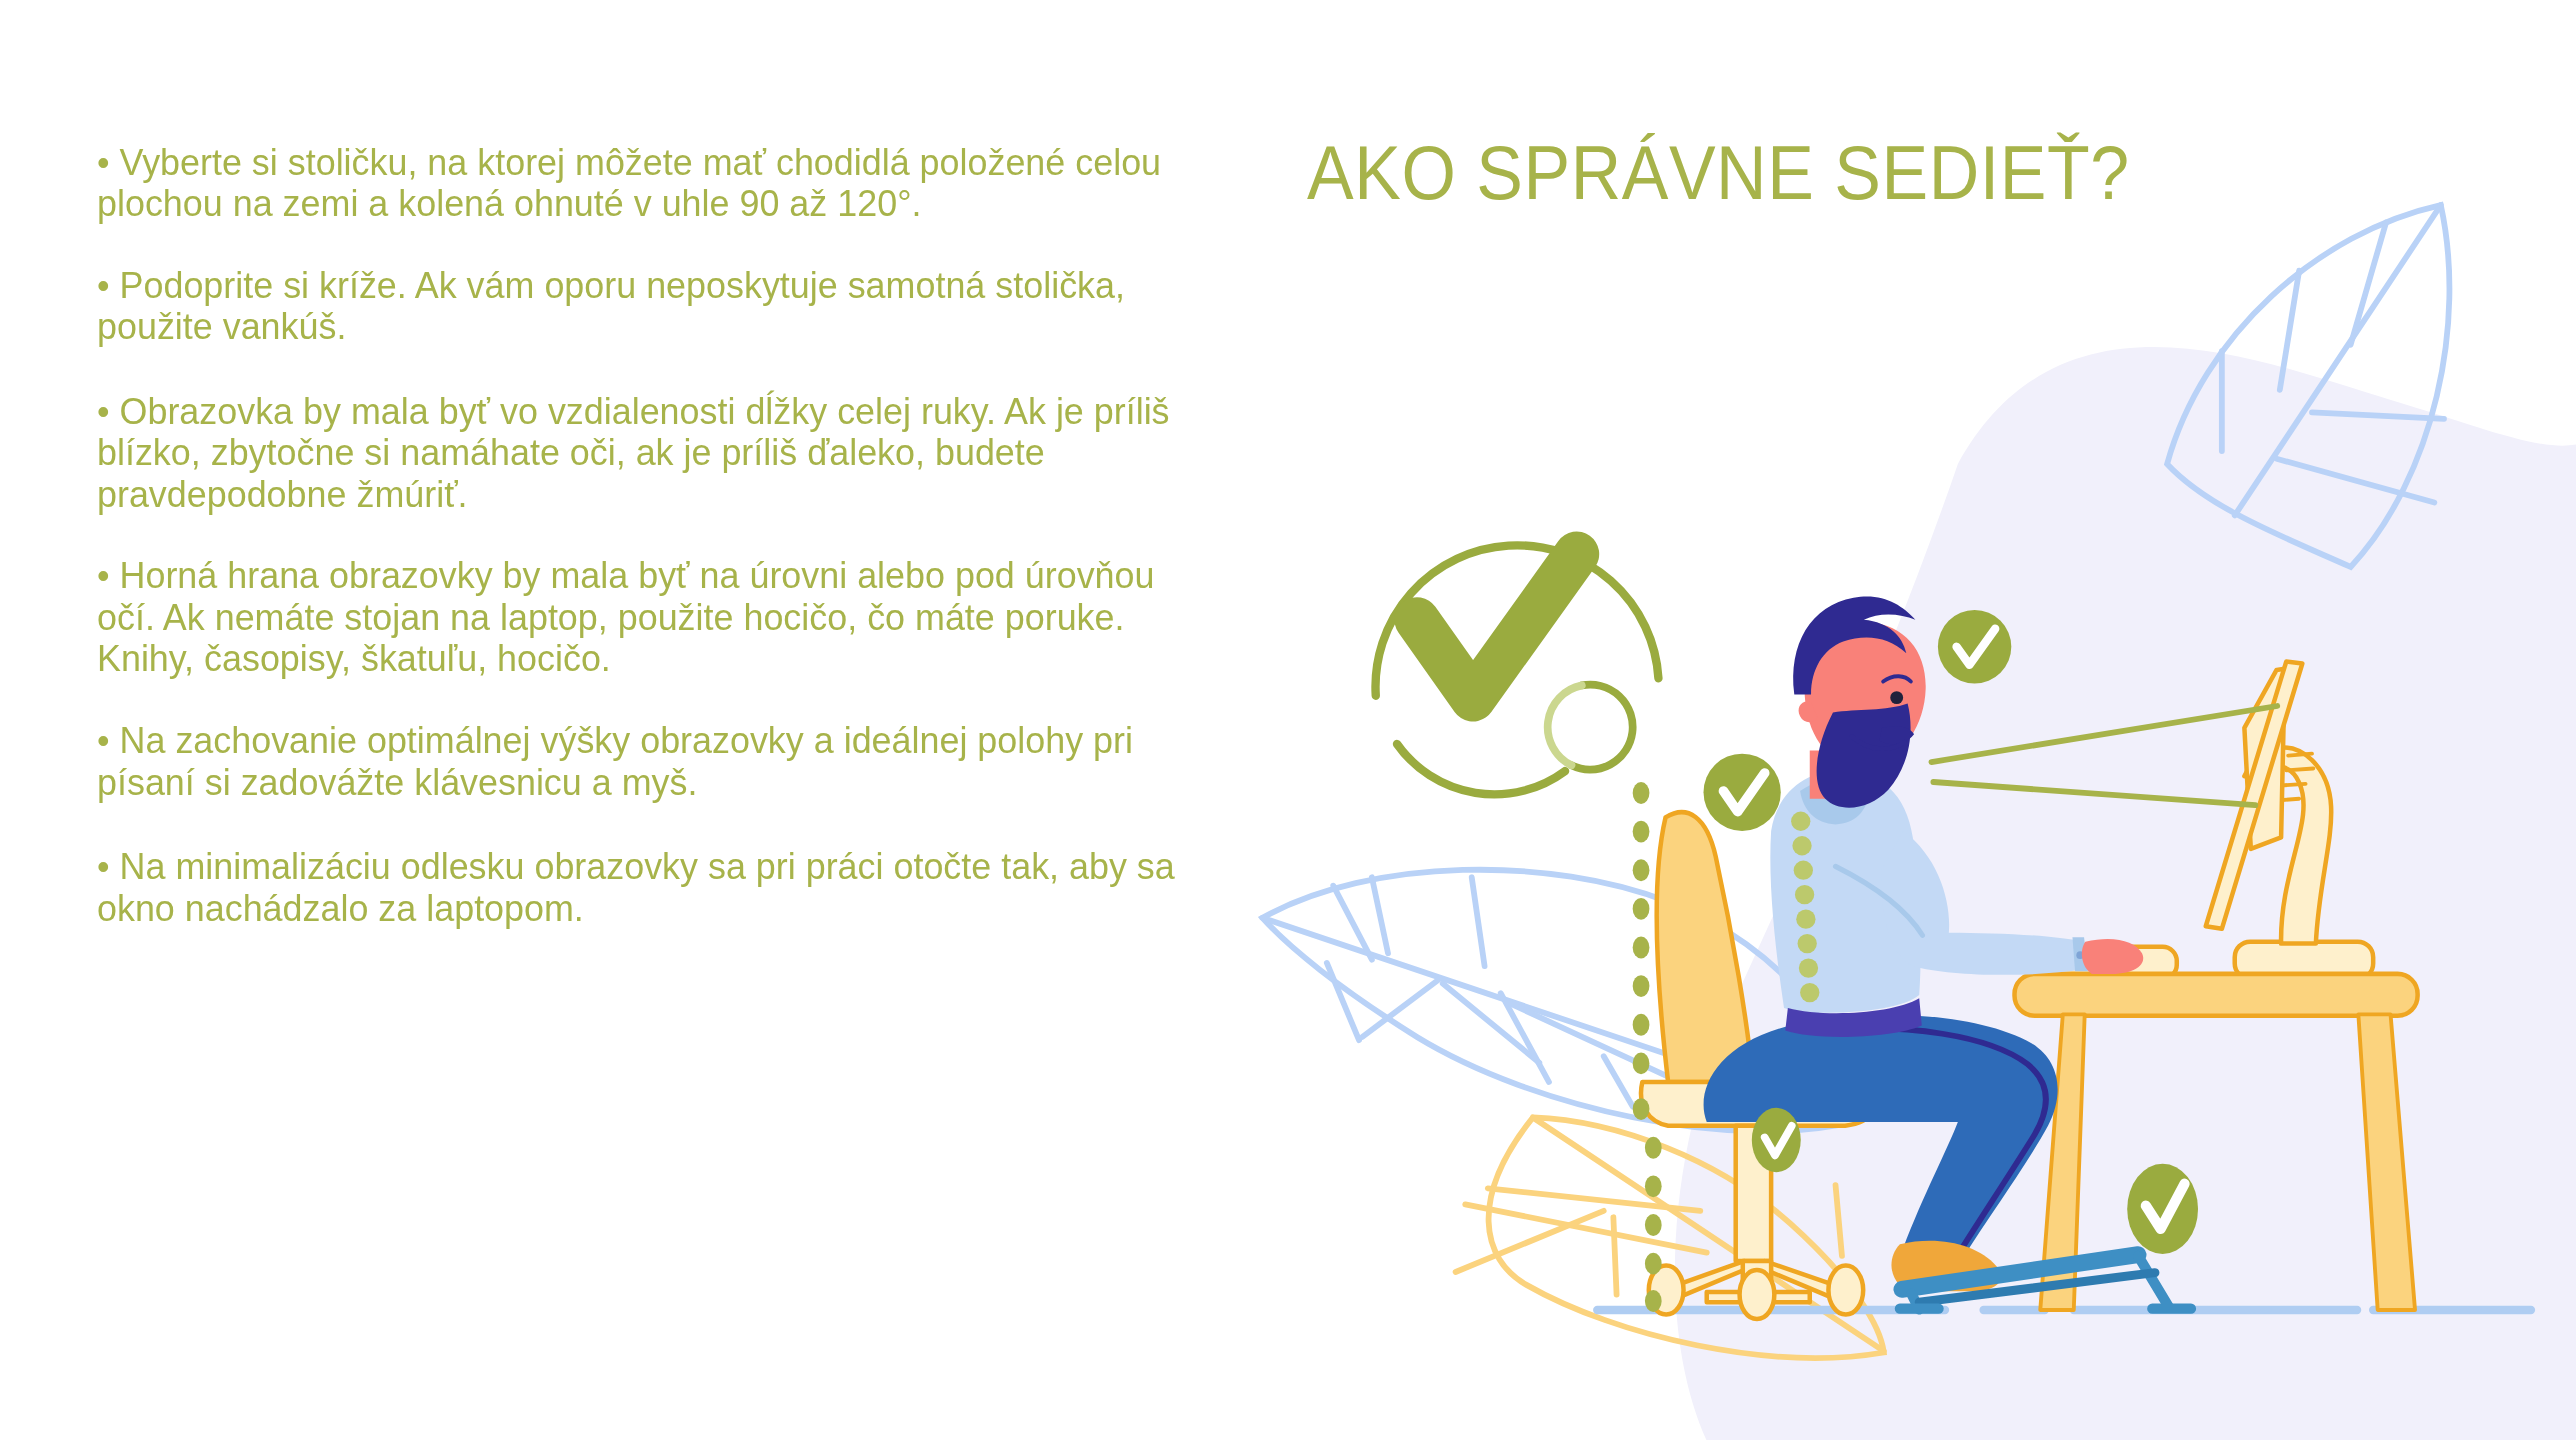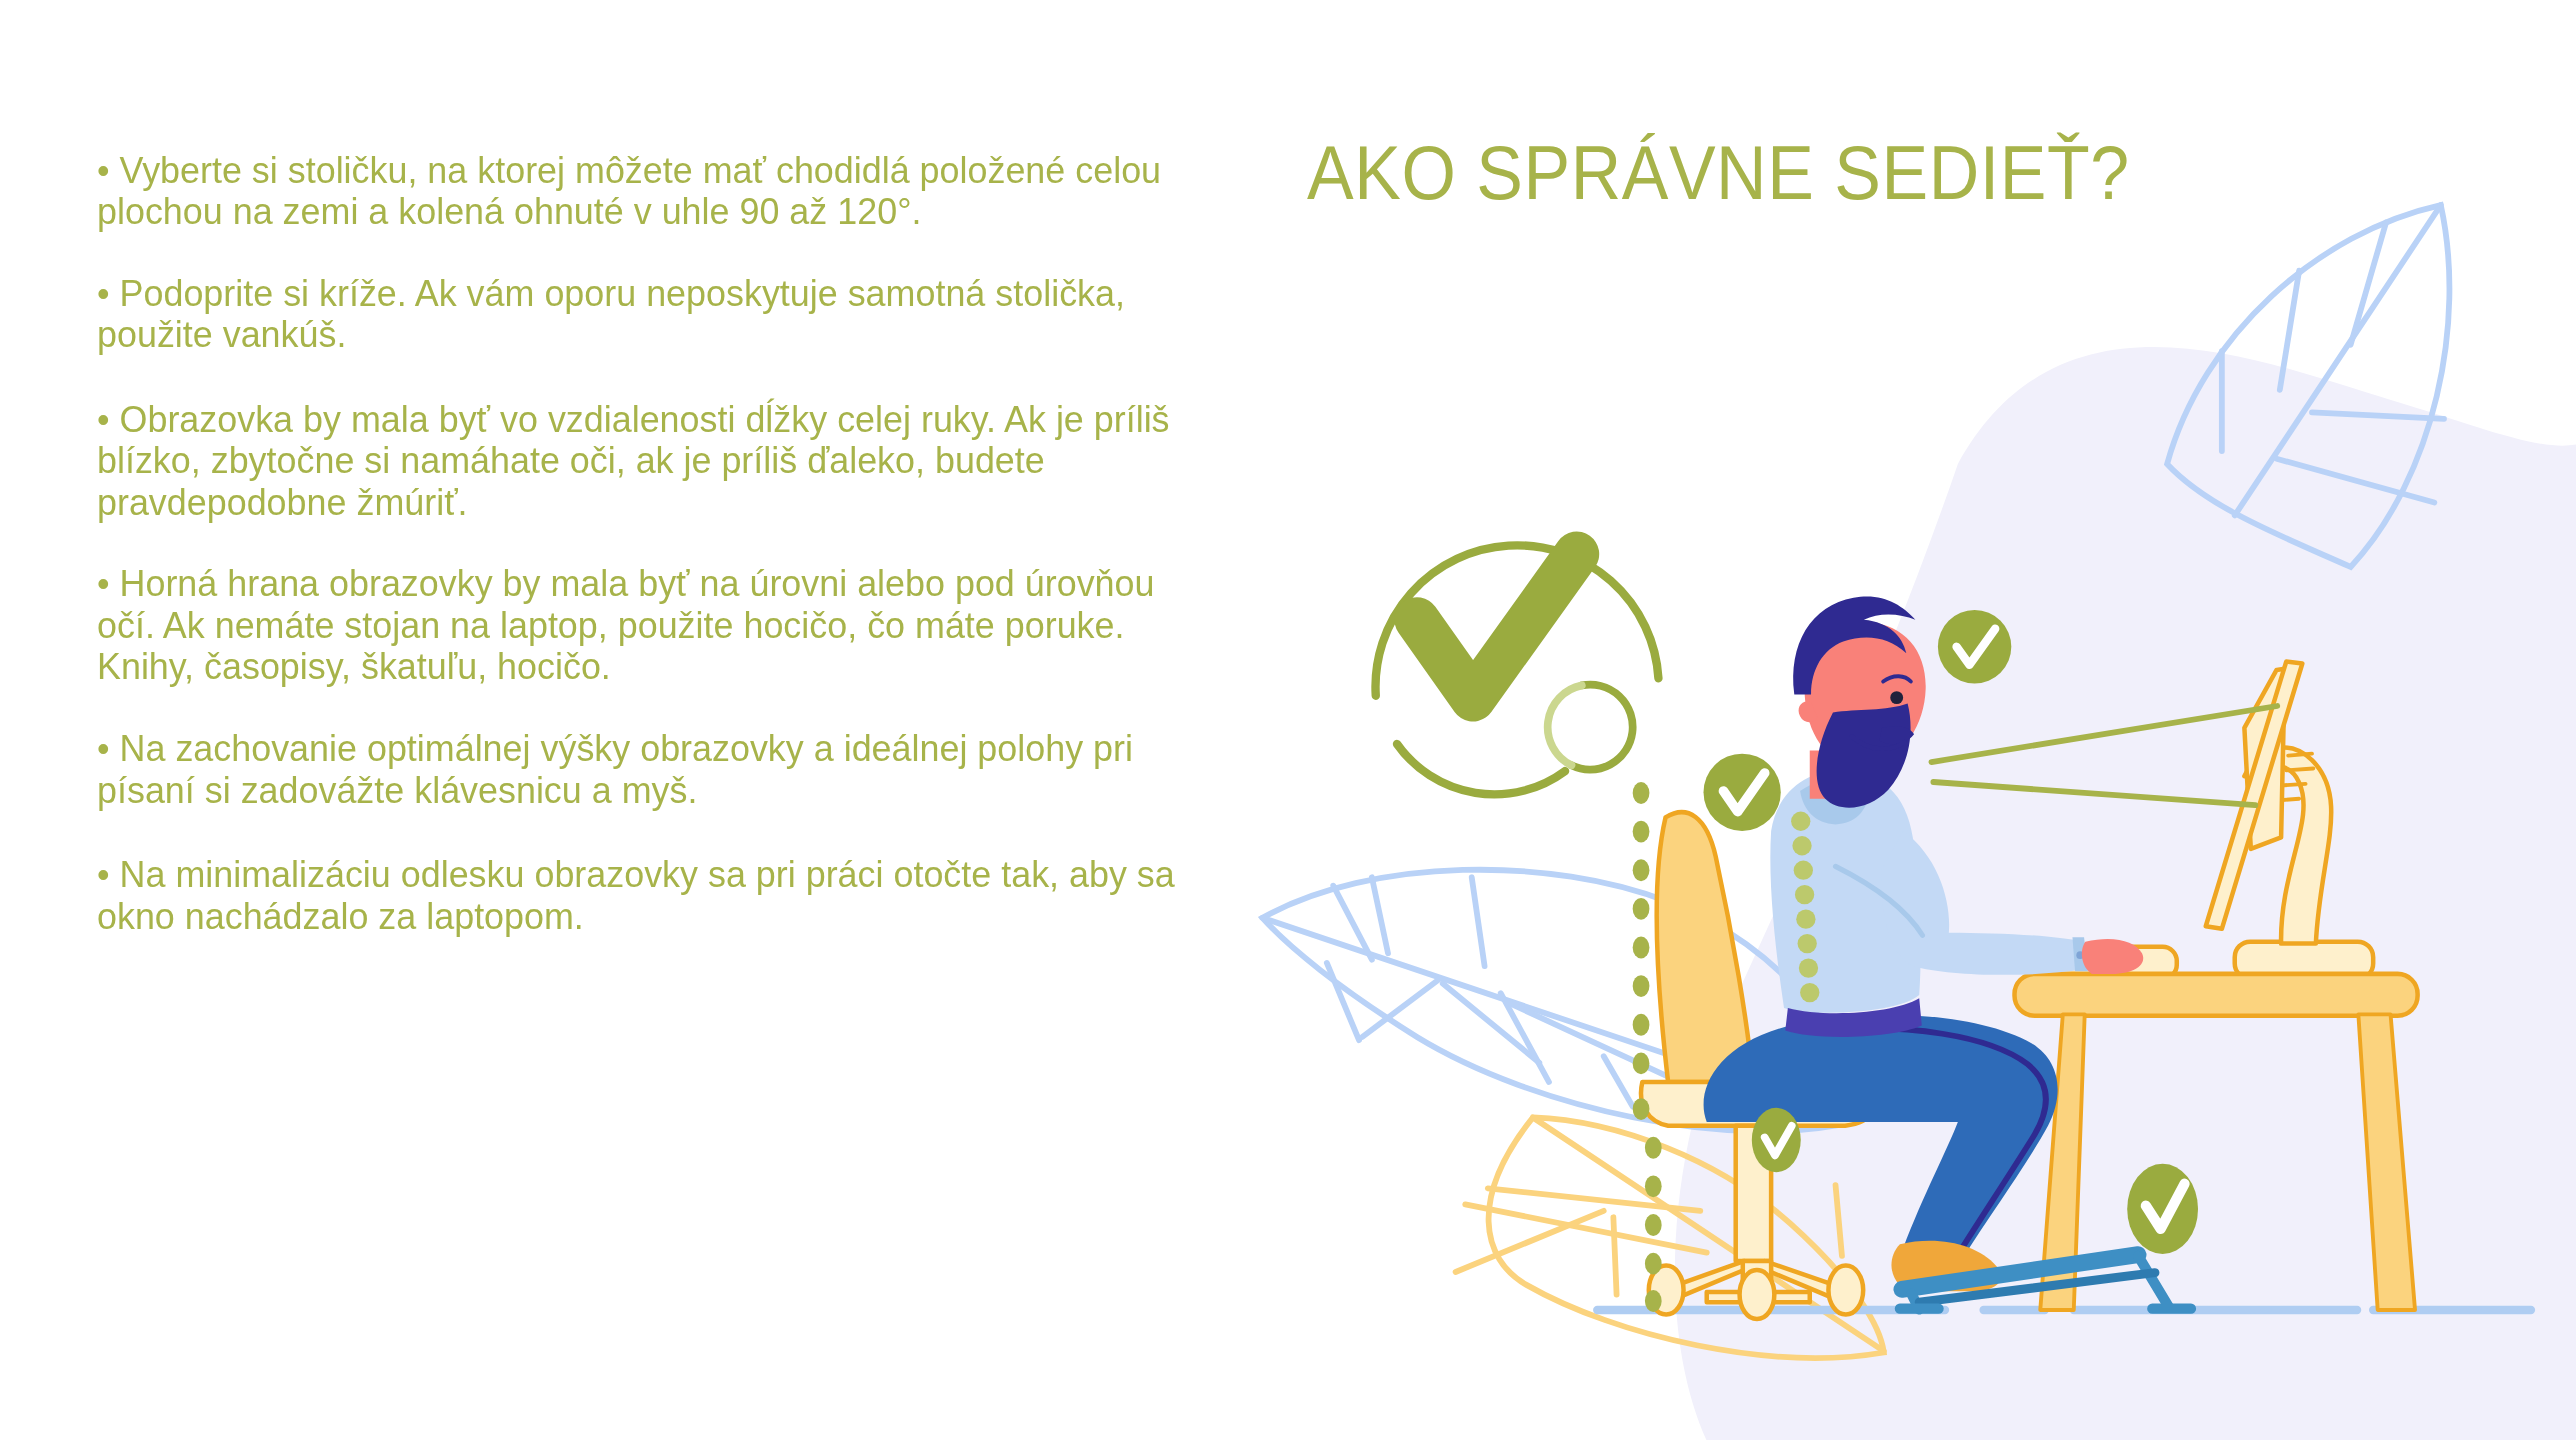--- a/index.html
+++ b/index.html
@@ -43,21 +43,20 @@
     transform-origin:left top;
   }
 
   
   #bullets{
     position:absolute;
     left:97px;
     top:142px;
     width:1159px;
     color:#A7B34A;
-    margin-top:8px;
   }
   .bullet{
     font-size:37px;
     line-height:1.12;
     margin-bottom:39px;
     font-weight:400;
     font-family:"Liberation Sans Narrow","Liberation Sans", sans-serif;
     transform:scaleX(0.97);
     transform-origin:left top;
     text-indent:0;

